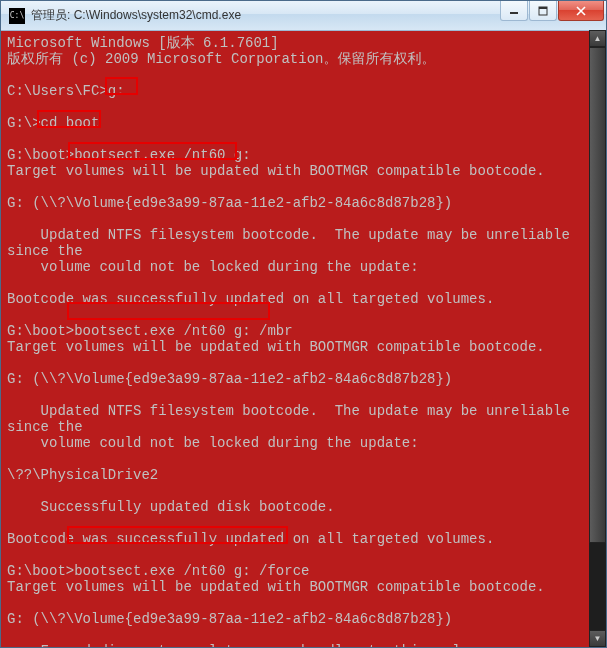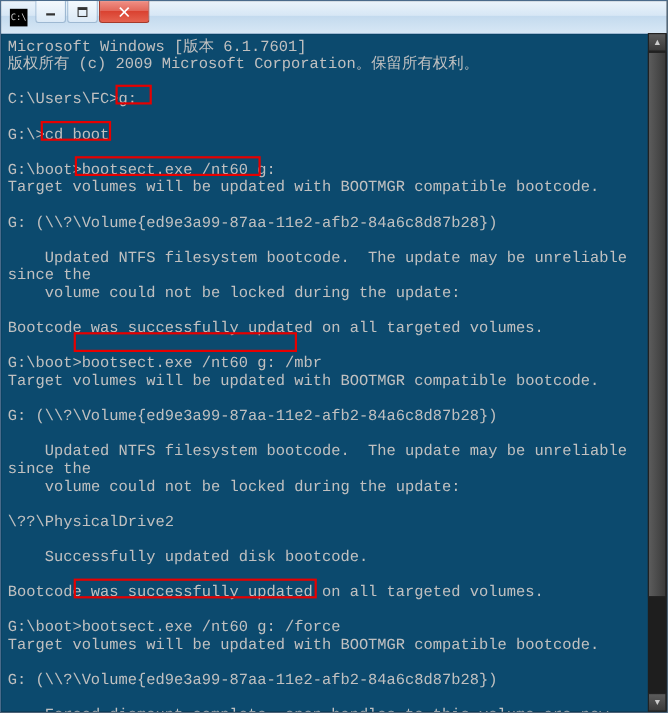--- a/index.html
+++ b/index.html
@@ -60,21 +60,21 @@
 .winbtn.close {
   width: 46px;
   background: linear-gradient(to bottom, #f08f84 0%, #e2685b 45%, #d9402f 46%, #e5624f 100%);
   border-color: #a43a2b;
   color: #fff;
 }
 .winbtn svg { display: block; }
 
 .terminal {
   flex: 1;
-  background: #0c4a6e;
+  background: #b91c1c;
   color: #c0c0c0;
   font-family: "NSimSun", "SimSun", Consolas, "Courier New", monospace;
   font-size: 14px;
   line-height: 16px;
   padding: 4px 0 0 6px;
   position: relative;
   white-space: pre-wrap;
   overflow: hidden;
 }
 .terminal .line { position: relative; min-height: 16px; }
@@ -114,20 +114,21 @@
   border: 1px solid #222;
 }
 </style>
 </head>
 <body>
 
 <div class="window">
 
   <div class="titlebar">
     <div class="icon">C:\</div>
+    <div class="title">管理员: C:\Windows\system32\cmd.exe</div>
     <div class="winbtns">
       <div class="winbtn">
         <svg width="10" height="10">
             <line x1="1" y1="7" x2="9" y2="7" stroke="#333" stroke-width="2"></line>
           </svg>
       </div>
       <div class="winbtn">
         <svg width="10" height="10">
             <rect x="1" y="1" width="8" height="8" fill="none" stroke="#333" stroke-width="1"></rect>
             <line x1="1" y1="2" x2="9" y2="2" stroke="#333" stroke-width="2"></line>

